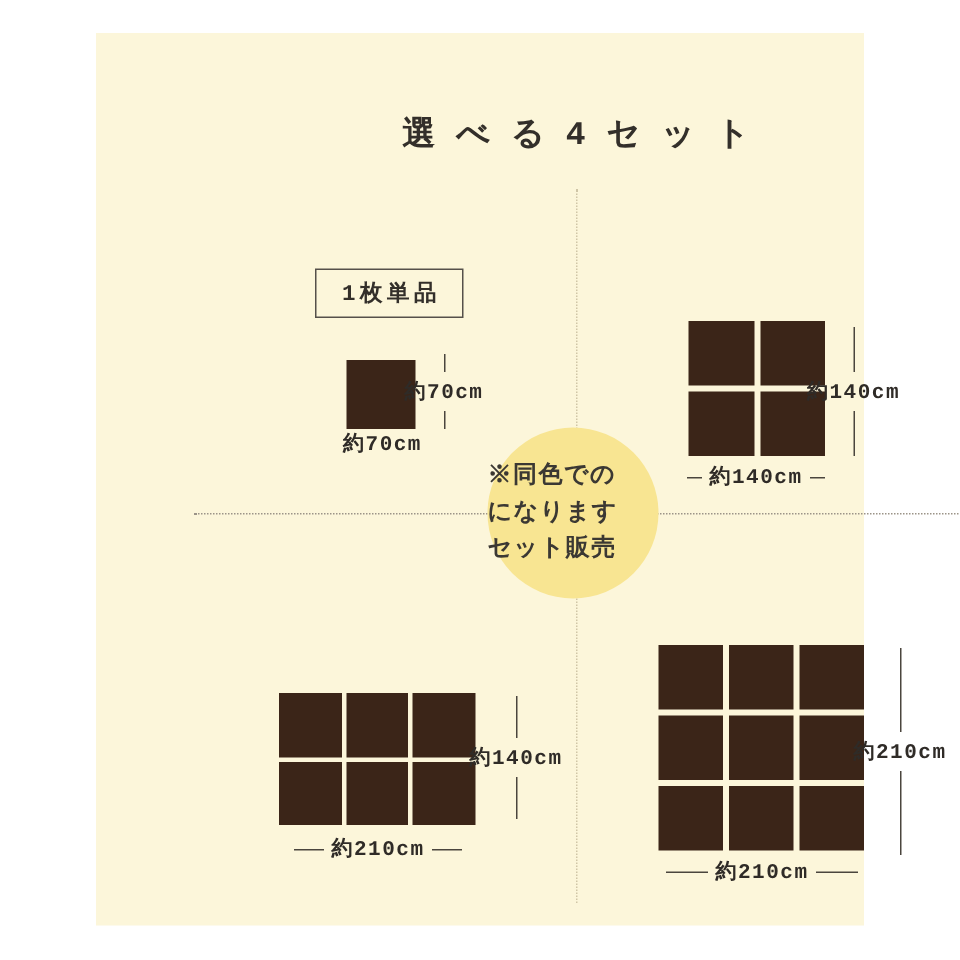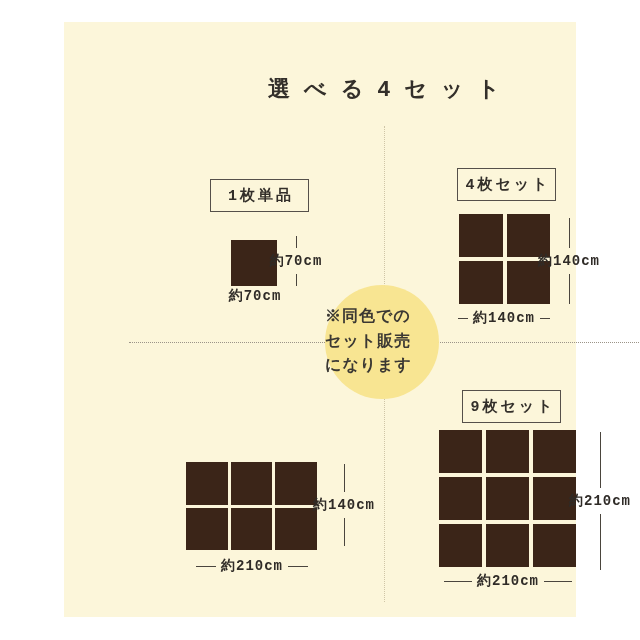--- a/index.html
+++ b/index.html
@@ -106,21 +106,20 @@
       <div class="seg"></div>
       <div class="dim-label">約70cm</div>
       <div class="seg"></div>
     </div>
     <div class="dim-h hdim-single">
       <div class="seg"></div>
       <div class="dim-label">約70cm</div>
       <div class="seg"></div>
     </div>
 
-    <div class="set-label label-set4">4枚セット</div>
     <div class="tile-grid grid-set4" style="--cols: 2; --rows: 2;">
         <div class="tile"></div>
         <div class="tile"></div>
         <div class="tile"></div>
         <div class="tile"></div>
       </div>
     <div class="dim-v vdim-set4">
       <div class="seg"></div>
       <div class="dim-label">約140cm</div>
       <div class="seg"></div>
@@ -143,21 +142,20 @@
       <div class="seg"></div>
       <div class="dim-label">約140cm</div>
       <div class="seg"></div>
     </div>
     <div class="dim-h hdim-set6">
       <div class="seg"></div>
       <div class="dim-label">約210cm</div>
       <div class="seg"></div>
     </div>
 
-    <div class="set-label label-set9">9枚セット</div>
     <div class="tile-grid grid-set9" style="--cols: 3; --rows: 3;">
         <div class="tile"></div>
         <div class="tile"></div>
         <div class="tile"></div>
         <div class="tile"></div>
         <div class="tile"></div>
         <div class="tile"></div>
         <div class="tile"></div>
         <div class="tile"></div>
         <div class="tile"></div>
@@ -168,18 +166,18 @@
       <div class="seg"></div>
     </div>
     <div class="dim-h hdim-set9">
       <div class="seg"></div>
       <div class="dim-label">約210cm</div>
       <div class="seg"></div>
     </div>
 
     <div class="center-note">
       <div class="note-line">※同色での</div>
+      <div class="note-line">になります</div>
       <div class="note-line">セット販売</div>
-      <div class="note-line">になります</div>
     </div>
 
   </div>
 </div>
 
 </body></html>

